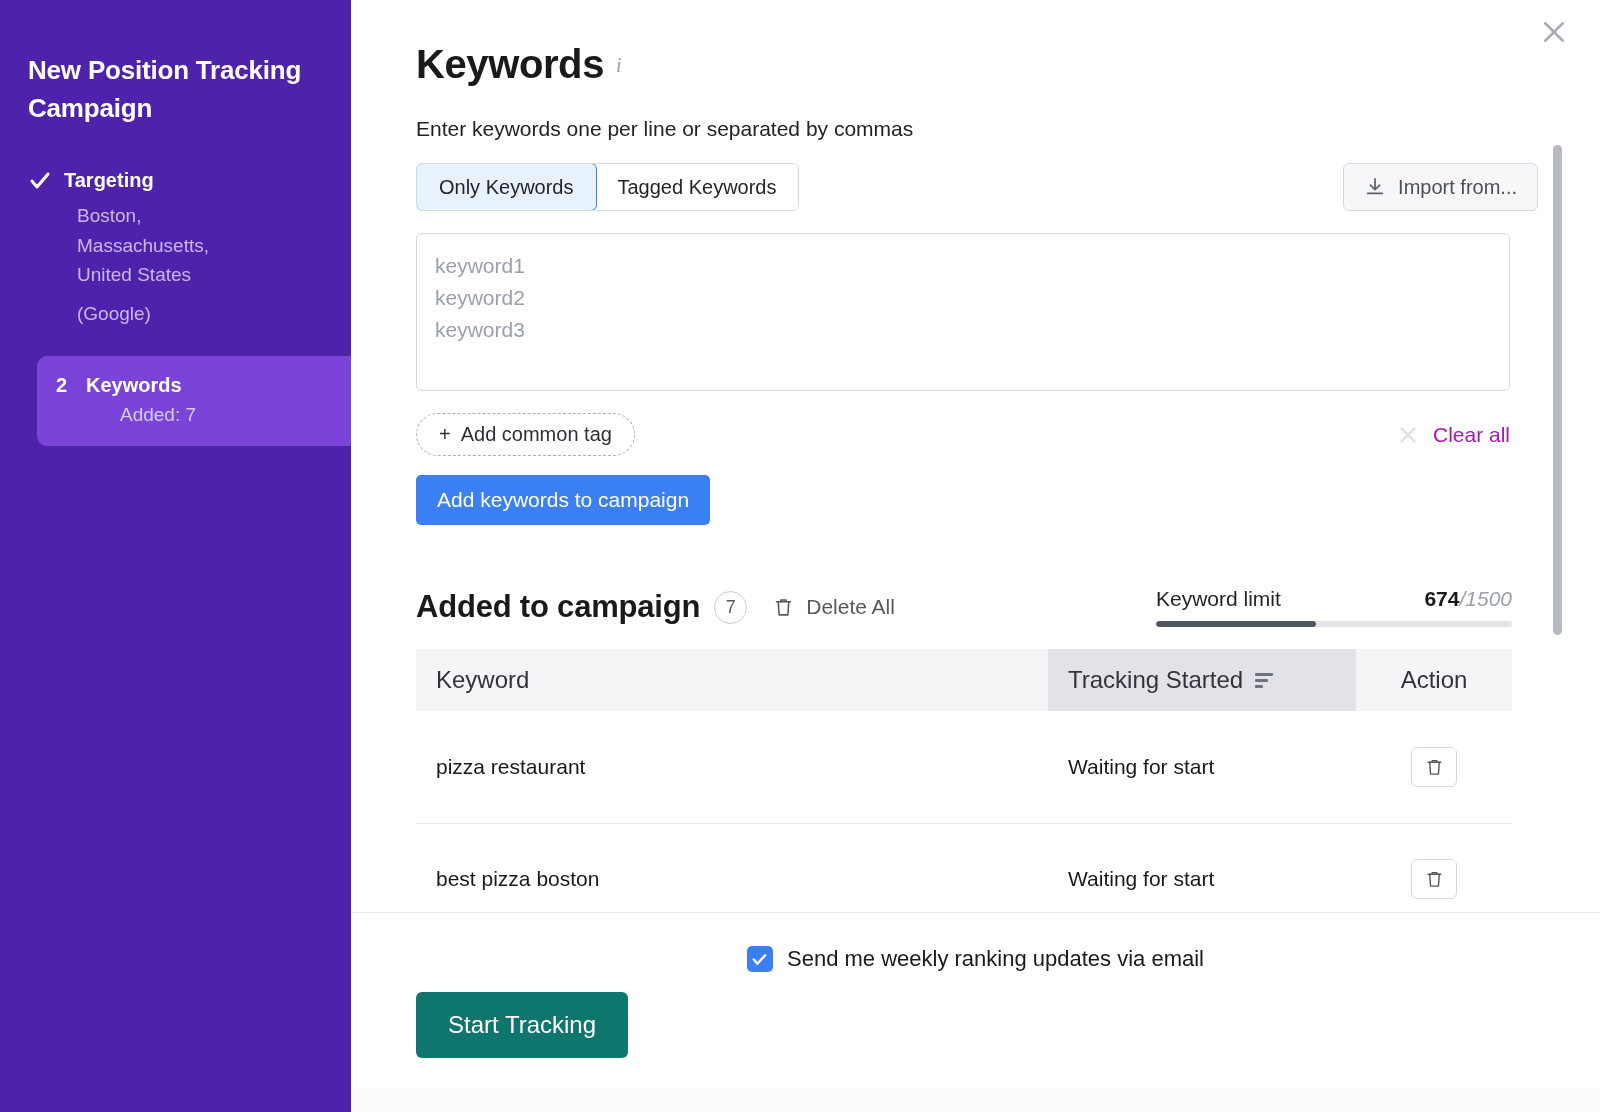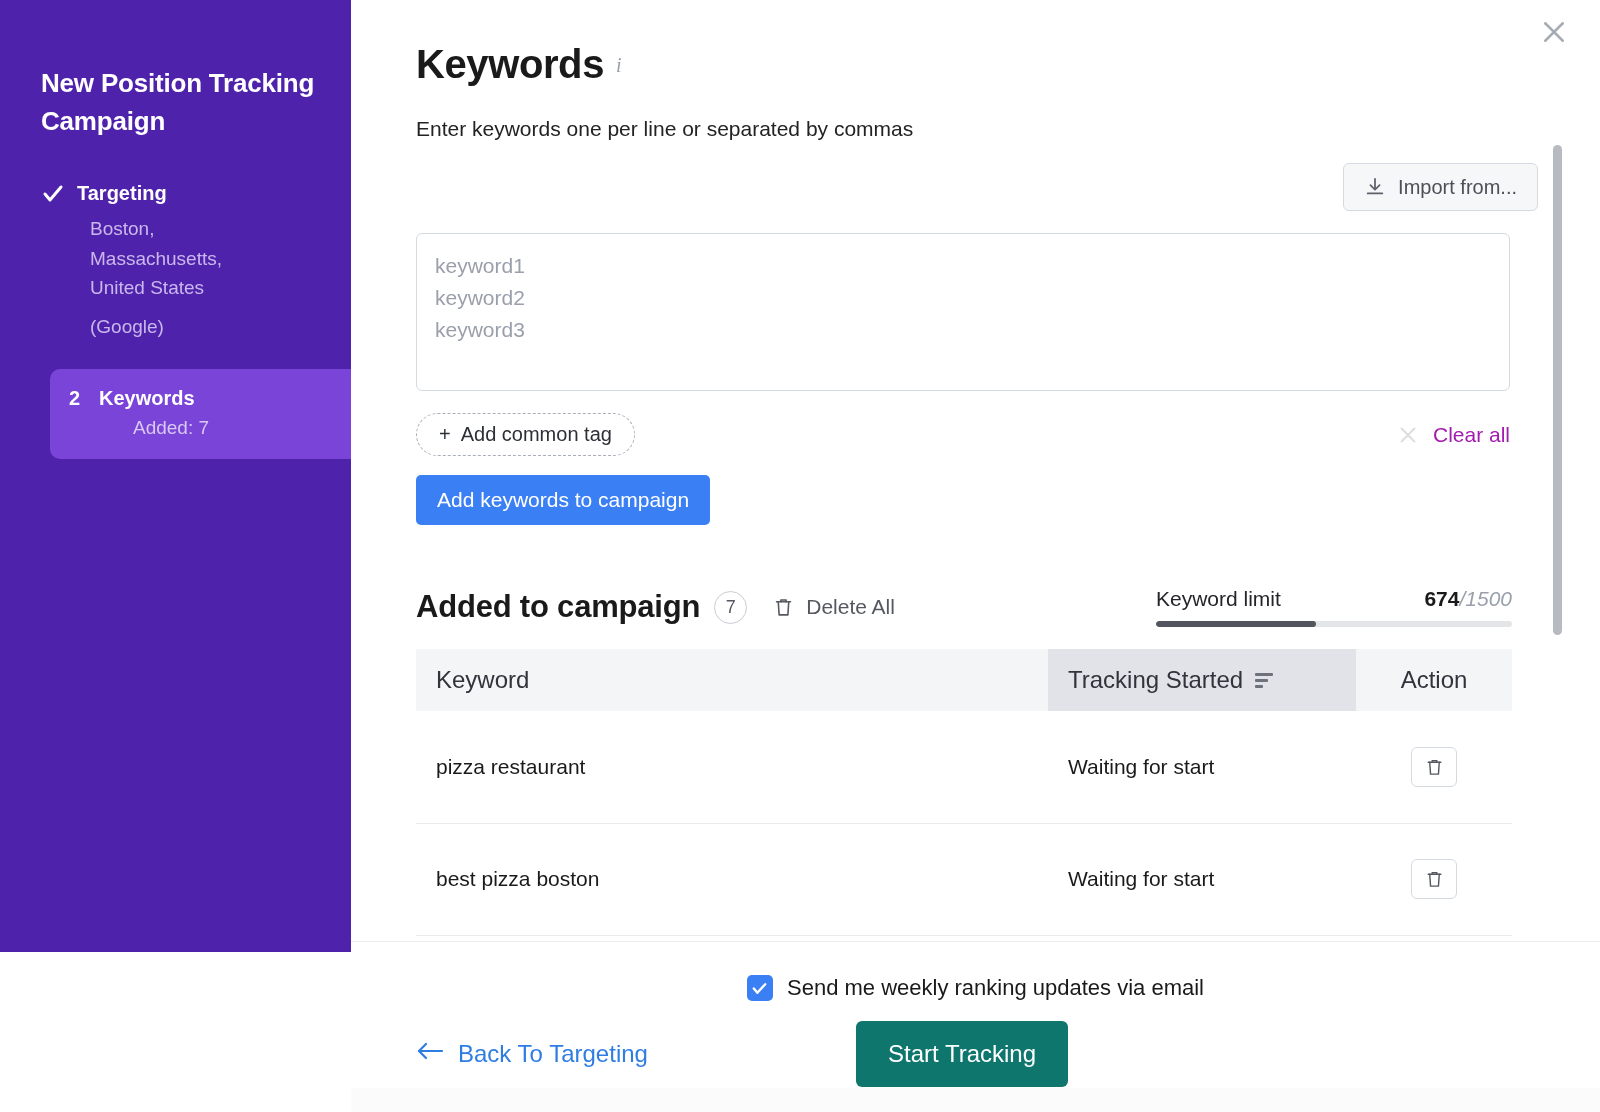--- a/index.html
+++ b/index.html
@@ -6,25 +6,25 @@
   html, body {
     width: 1600px; height: 1112px;
     font-family: "Liberation Sans", sans-serif;
     background: #ffffff;
     overflow: hidden;
   }
   .app { position: relative; width: 1600px; height: 1112px; display: flex; background:#fff; }
 
   
   .sidebar {
-    width: 351px; height: 952px;
+    width: 351px; height: 1112px;
     background: #4f22ab;
     position: relative;
     flex: 0 0 351px;
-    padding: 13px;
+    padding: 0;
   }
   .sidebar-inner { padding: 52px 28px 0 28px; }
   .campaign-title {
     color: #ffffff;
     font-size: 26px;
     font-weight: bold;
     line-height: 1.45;
     letter-spacing: -0.2px;
     width: 300px;
   }
@@ -210,21 +210,21 @@
   table.kw-table td.act { text-align:center; }
   .del-btn {
     width:46px; height:40px; border:1px solid #d5dae0; border-radius:6px;
     background:#fff; display:inline-flex; align-items:center; justify-content:center;
     cursor:pointer;
   }
   .del-btn svg { display:block; }
 
   
   .footer {
-    position:absolute; left:0; right:0; bottom:0; height: 171px;
+    position:absolute; left:0; right:0; bottom:0; height: 200px;
     background:#ffffff; border-top:1px solid #eaecef;
   }
   .footer-check {
     display:flex; align-items:center; justify-content:center; gap:14px;
     padding-top: 33px;
   }
   .cb {
     width:26px; height:26px; border-radius:5px; background:#3b7ff5;
     display:flex; align-items:center; justify-content:center; cursor:pointer;
   }
@@ -304,20 +304,24 @@
     <div class="content">
 
       <div class="page-title-row">
         <h1 class="page-title">Keywords</h1>
         <span class="info-icon">i</span>
       </div>
 
       <div class="hint">Enter keywords one per line or separated by commas</div>
 
       <div class="tabs-row">
+        <div class="seg">
+          <button class="seg-btn active">Only Keywords</button>
+          <button class="seg-btn">Tagged Keywords</button>
+        </div>
         <div class="spacer"></div>
         <button class="import-btn">
           <span>
             <svg width="22" height="22" viewBox="0 0 24 24" fill="none" stroke="#5b6069" stroke-width="1.9" stroke-linecap="round" stroke-linejoin="round">
                 <path d="M12 3v11"></path>
                 <polyline points="7,10 12,15 17,10"></polyline>
                 <path d="M4 19h16"></path>
               </svg>
           </span>
           <span>Import from...</span>
@@ -433,28 +437,19 @@
     <div class="footer">
       <div class="footer-check">
         <span class="cb">
           <svg width="17" height="17" viewBox="0 0 24 24" fill="none" stroke="#ffffff" stroke-width="3.4" stroke-linecap="round" stroke-linejoin="round">
               <polyline points="4,12 9,18 20,6"></polyline>
             </svg>
         </span>
         <span class="cb-label">Send me weekly ranking updates via email</span>
       </div>
       <div class="footer-actions">
-        <span class="back-link">
-          <span>
-            <svg width="28" height="22" viewBox="0 0 28 22" fill="none" stroke="#2e7de3" stroke-width="2.2" stroke-linecap="round" stroke-linejoin="round">
-                <line x1="26" y1="11" x2="3" y2="11"></line>
-                <polyline points="10,4 3,11 10,18"></polyline>
-              </svg>
-          </span>
-          <span>Back To Targeting</span>
-        </span>
         <button class="start-btn">Start Tracking</button>
       </div>
       <div class="footer-bottom-strip"></div>
     </div>
 
   </section>
 </div>
 
 </body></html>

